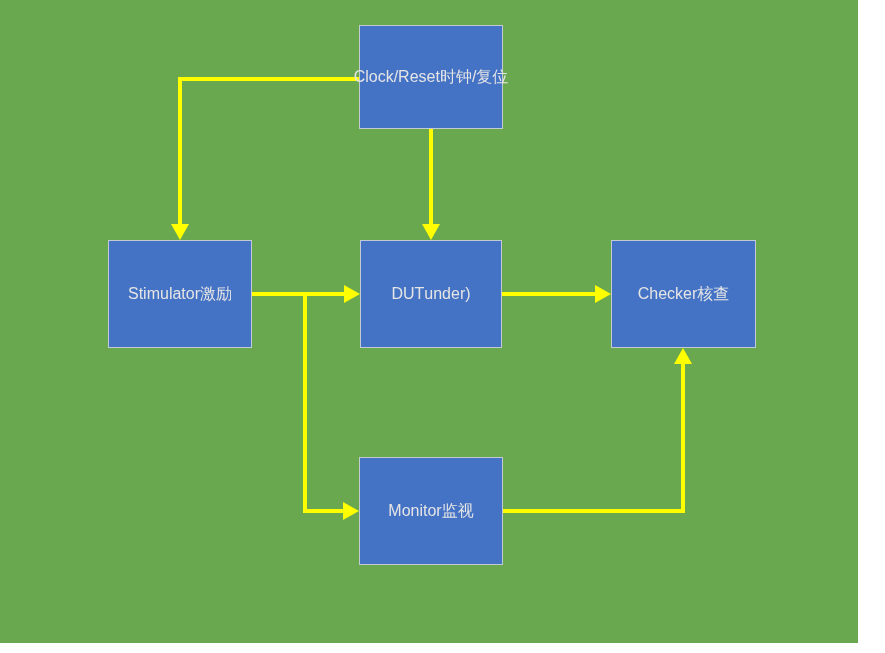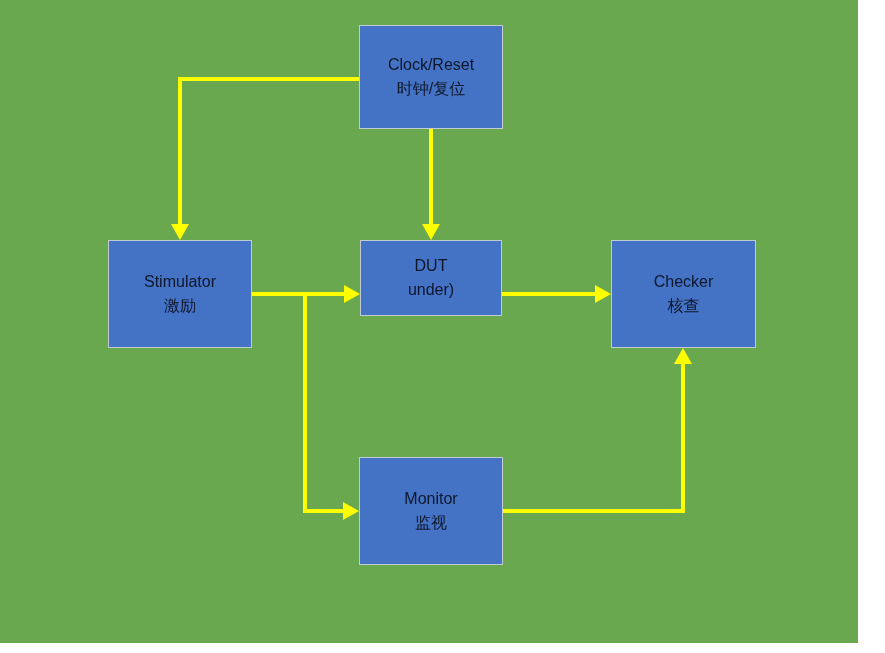--- a/index.html
+++ b/index.html
@@ -30,32 +30,32 @@
     width: 885px;
     height: 653px;
     pointer-events: none;
   }
   .node {
     position: absolute;
     background: #4472c4;
     border: 1px solid #c2cad4;
     box-sizing: border-box;
     display: flex;
-    flex-direction: column;
+    flex-direction: row;
     align-items: center;
     justify-content: center;
-    color: #0f172a;
+    color: #e5e5e5;
     font-size: 16px;
     line-height: 24px;
     text-align: center;
   }
   .node span { display: block; white-space: nowrap; }
   #node-clock-reset { left: 359px; top: 25px;  width: 144px; height: 104px; }
   #node-stimulator  { left: 108px; top: 240px; width: 144px; height: 108px; }
-  #node-dut         { left: 360px; top: 240px; width: 142px; height: 76px; }
+  #node-dut         { left: 360px; top: 240px; width: 142px; height: 108px; }
   #node-checker     { left: 611px; top: 240px; width: 145px; height: 108px; }
   #node-monitor     { left: 359px; top: 457px; width: 144px; height: 108px; }
 </style>
 </head>
 <body>
 
 <div class="canvas">
   <div class="slide"></div>
 
   <svg class="arrow-layer" width="885" height="653" viewBox="0 0 885 653" xmlns="http://www.w3.org/2000/svg">

